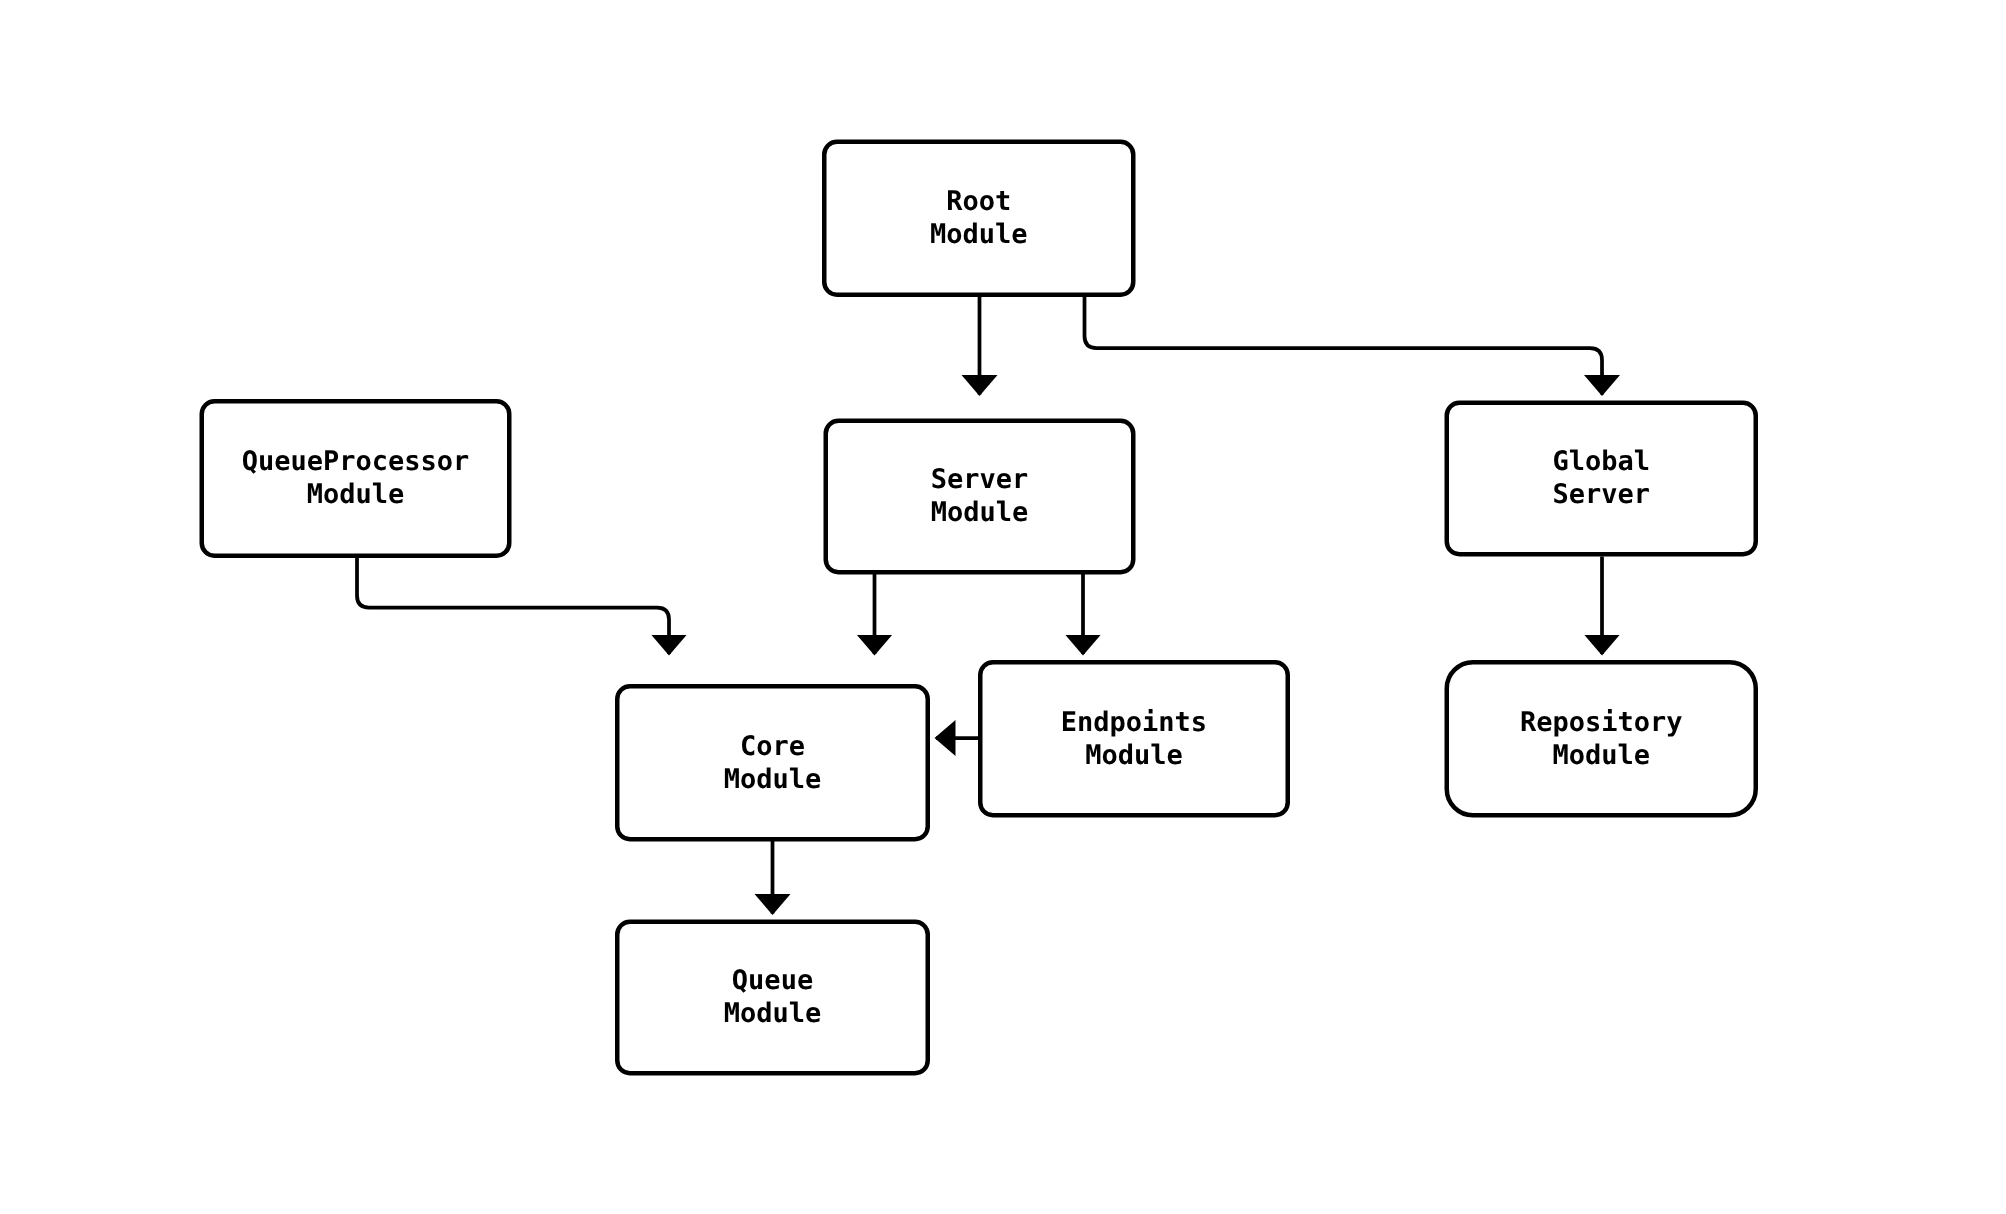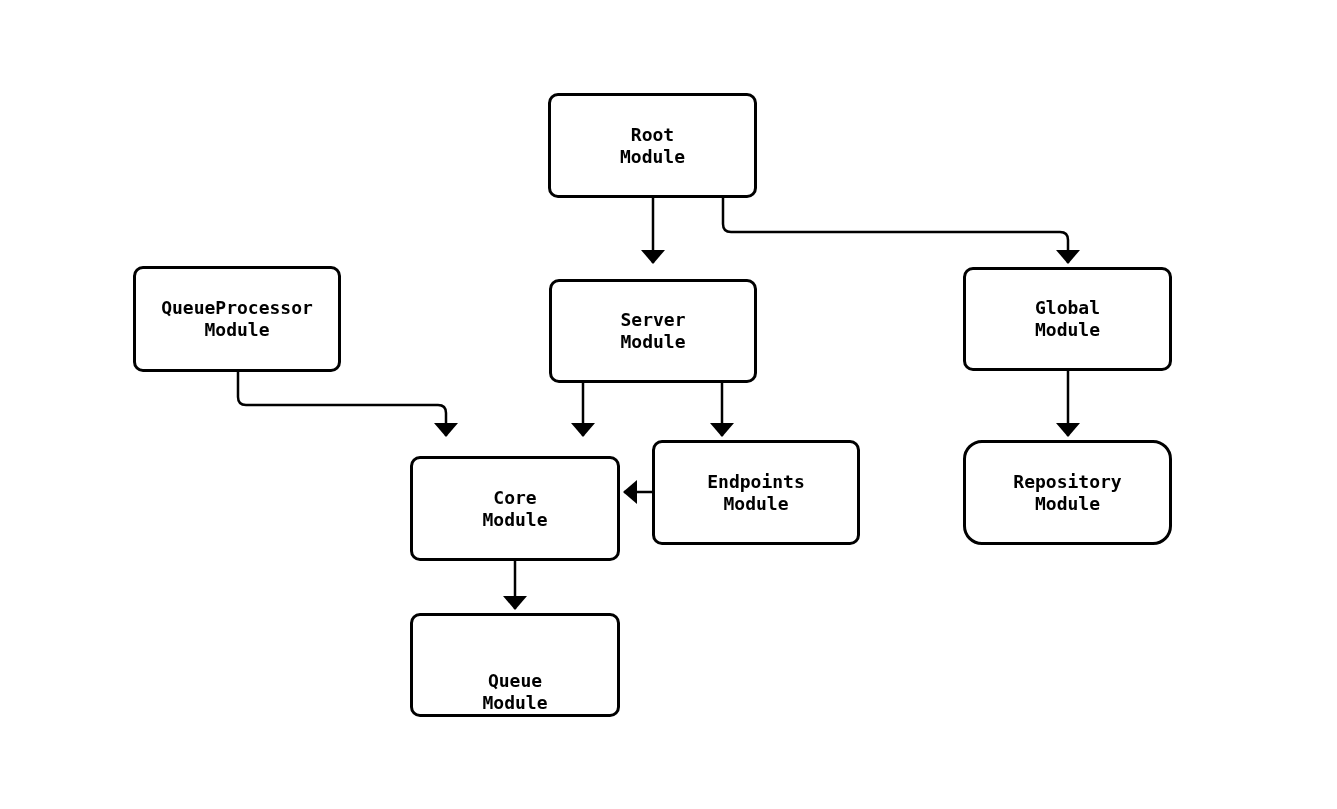--- a/index.html
+++ b/index.html
@@ -46,21 +46,21 @@
     color: #000000;
   }
   
   .node-root          { left: 548px;  top: 93px;  width: 209px; height: 105px; }
   .node-queueprocessor{ left: 133px;  top: 266px; width: 208px; height: 106px; }
   .node-server        { left: 549px;  top: 279px; width: 208px; height: 104px; }
   .node-global        { left: 963px;  top: 267px; width: 209px; height: 104px; }
   .node-core          { left: 410px;  top: 456px; width: 210px; height: 105px; }
   .node-endpoints     { left: 652px;  top: 440px; width: 208px; height: 105px; }
   .node-repository    { left: 963px;  top: 440px; width: 209px; height: 105px; border-radius: 19px; }
-  .node-queue         { left: 410px;  top: 613px; width: 210px; height: 104px; align-items: flex-end; }
+  .node-queue         { left: 410px;  top: 613px; width: 210px; height: 104px; }
 </style>
 </head>
 <body>
 
 <div class="canvas">
 
   <svg class="edges-layer" width="1337" height="809" viewBox="0 0 1337 809" xmlns="http://www.w3.org/2000/svg">
     <defs>
       <marker id="arrowhead" markerUnits="userSpaceOnUse" markerWidth="15" markerHeight="26" refX="13" refY="12" orient="auto">
         <path d="M0,0 L14,12 L0,24 Z" fill="#000000"></path>
@@ -94,21 +94,21 @@
 Module</span>
   </div>
 
   <div class="node node-server">
     <span class="node-label">Server
 Module</span>
   </div>
 
   <div class="node node-global">
     <span class="node-label">Global
-Module</span>
+Server</span>
   </div>
 
   <div class="node node-core">
     <span class="node-label">Core
 Module</span>
   </div>
 
   <div class="node node-endpoints">
     <span class="node-label">Endpoints
 Module</span>

